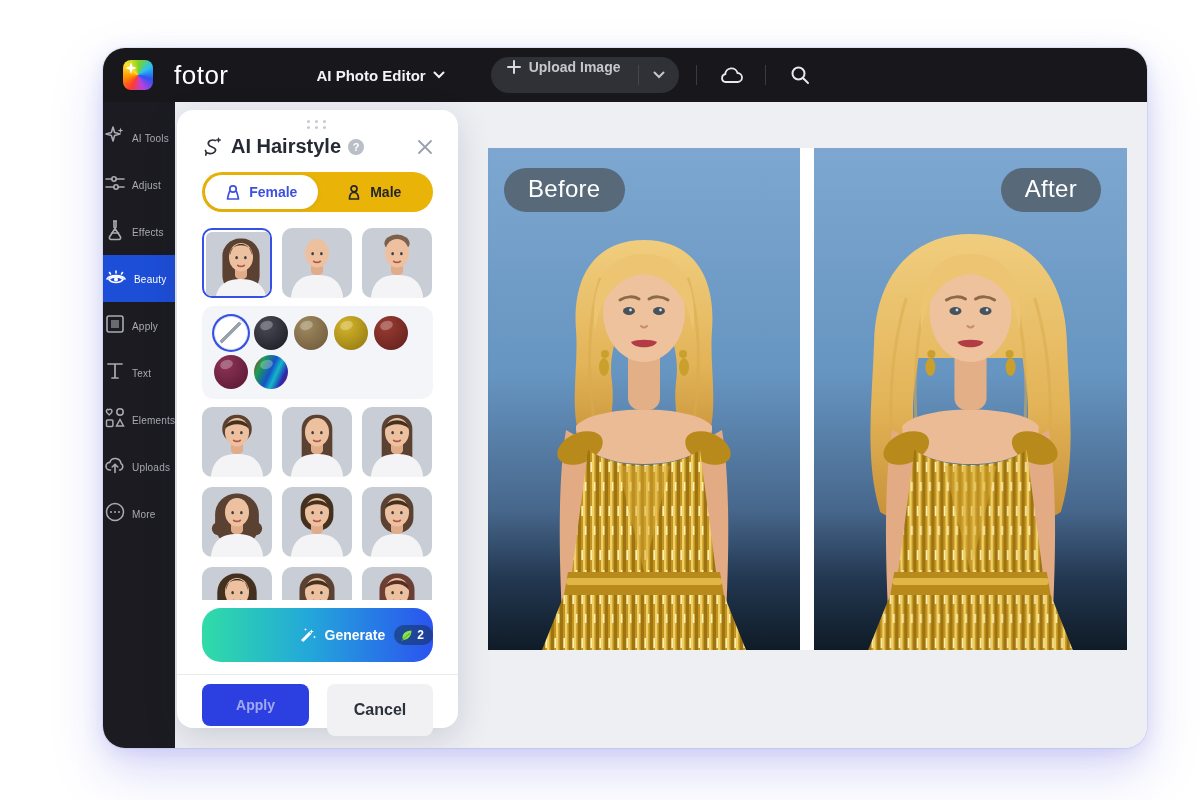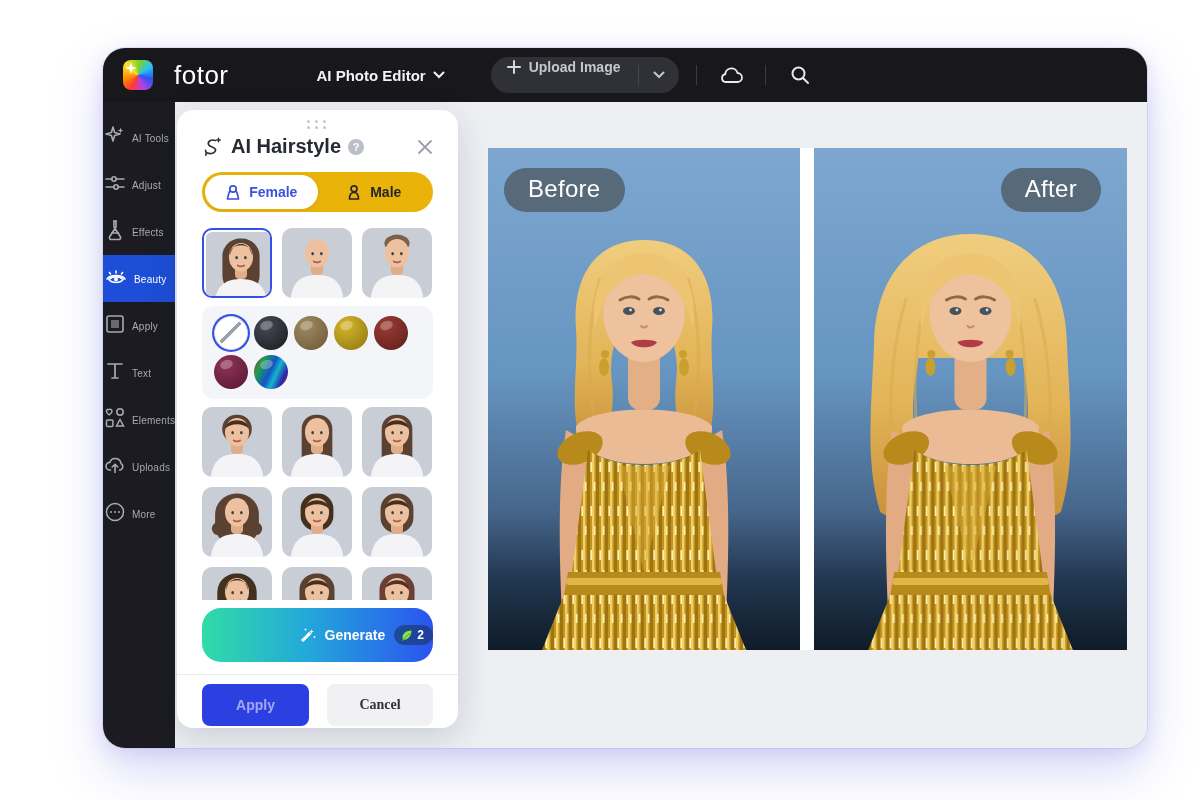--- a/index.html
+++ b/index.html
@@ -81,22 +81,22 @@
 
   .generate-btn { height:54px; margin-top:6px; border-radius:19px; border:none; width:100%;
     background:linear-gradient(90deg,#30dca6 0%, #23a9d9 45%, #2b53f0 100%);
     color:#fff; font-size:14px; font-weight:700; display:flex; align-items:center; justify-content:flex-end; gap:9px; cursor:pointer; }
   .credits { display:flex; align-items:center; gap:4px; background:rgba(20,48,86,.55); border-radius:11px;
     padding:3px 9px 3px 6px; font-size:12px; font-weight:700; }
   .panel-divider { height:1px; background:#e9ebee; margin:12px -25px 0; }
   .action-row { display:flex; gap:18px; margin-top:9px; }
   .apply-btn { width:113px; height:42px; border:none; border-radius:8px; background:#2c3fe0;
     color:rgba(255,255,255,.55); font-size:14px; font-weight:700; cursor:pointer; }
-  .cancel-btn { width:112px; height:42px; border:none; border-radius:8px; background:#f1f1f3;
-    color:#2c313a; font-size:14px; font-weight:700; cursor:pointer;font-family:Liberation Serif, serif; }
+  .cancel-btn { width:112px; height:52px; border:none; border-radius:8px; background:#f1f1f3;
+    color:#2c313a; font-size:16px; font-weight:700; cursor:pointer; }
 </style>
 </head>
 <body>
 
 <div class="window">
 
   <div class="topbar">
     <div class="logo">
       <div class="logo-square">
         <svg class="logo-star" width="12" height="12" viewBox="0 0 12 12">

